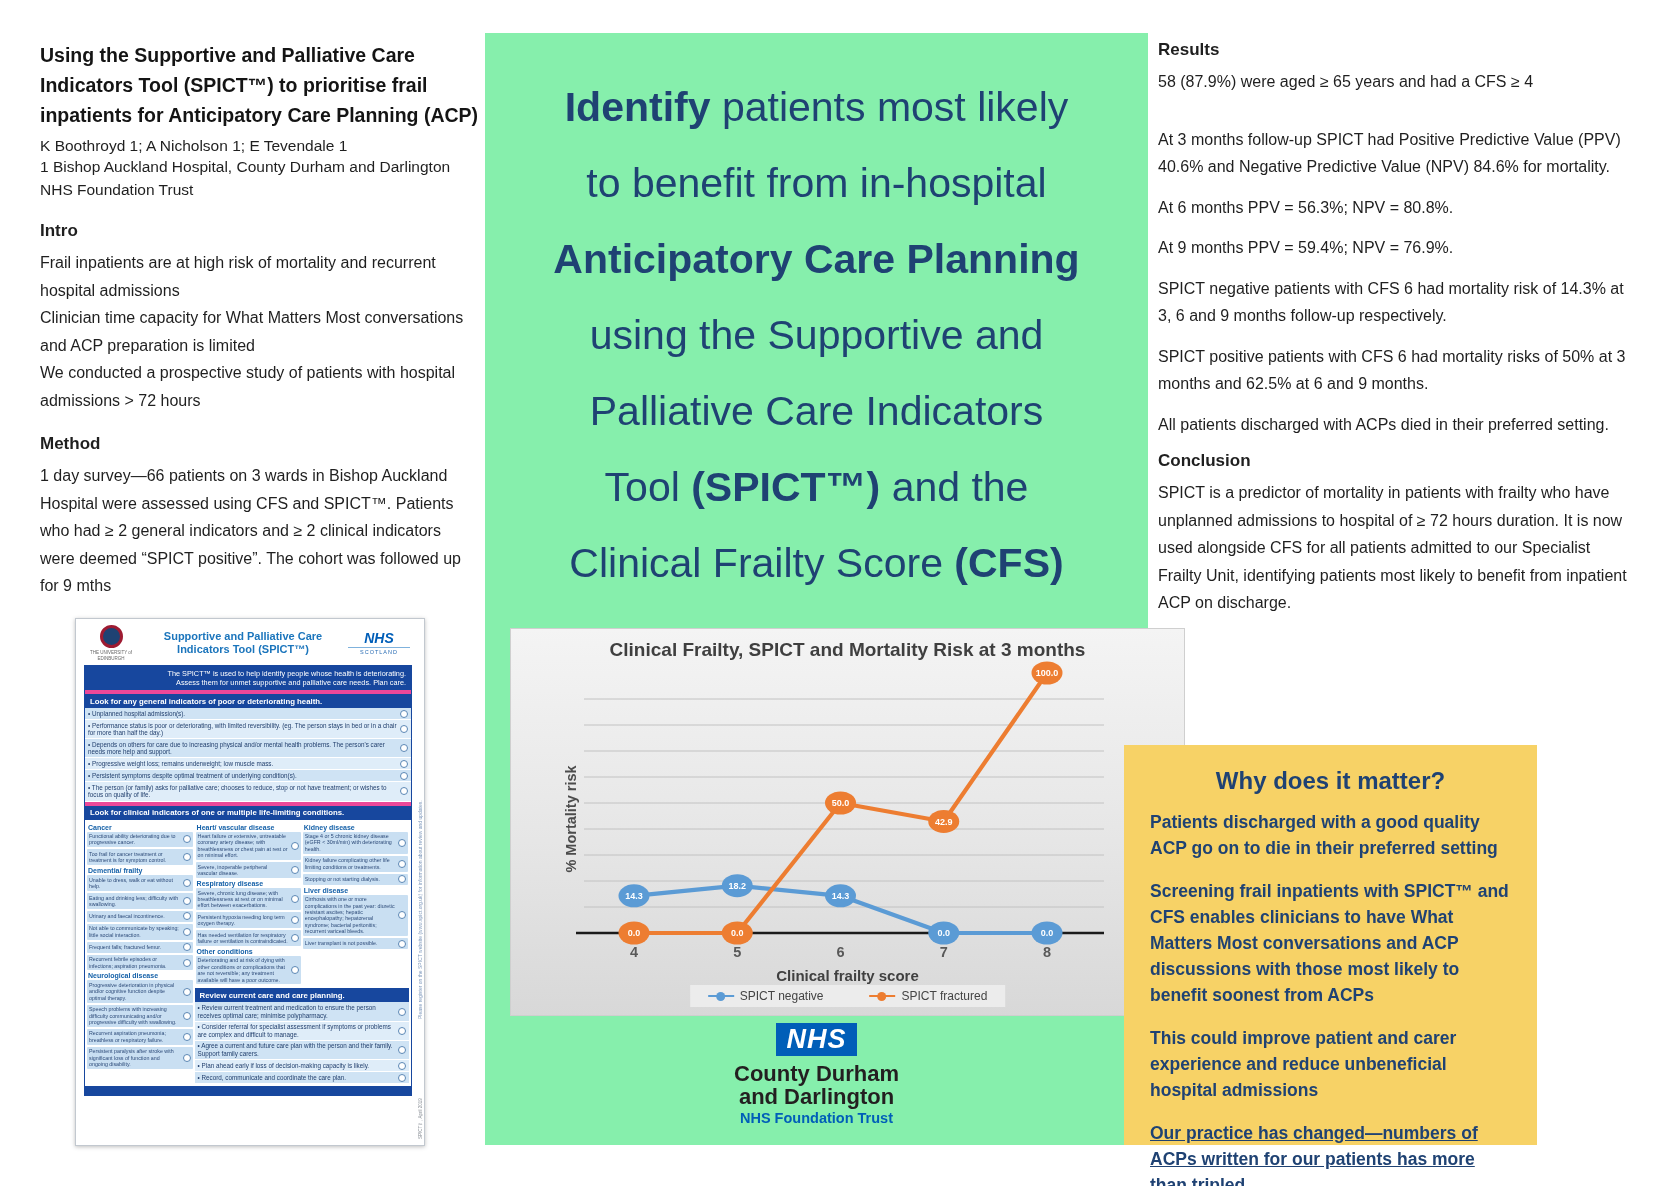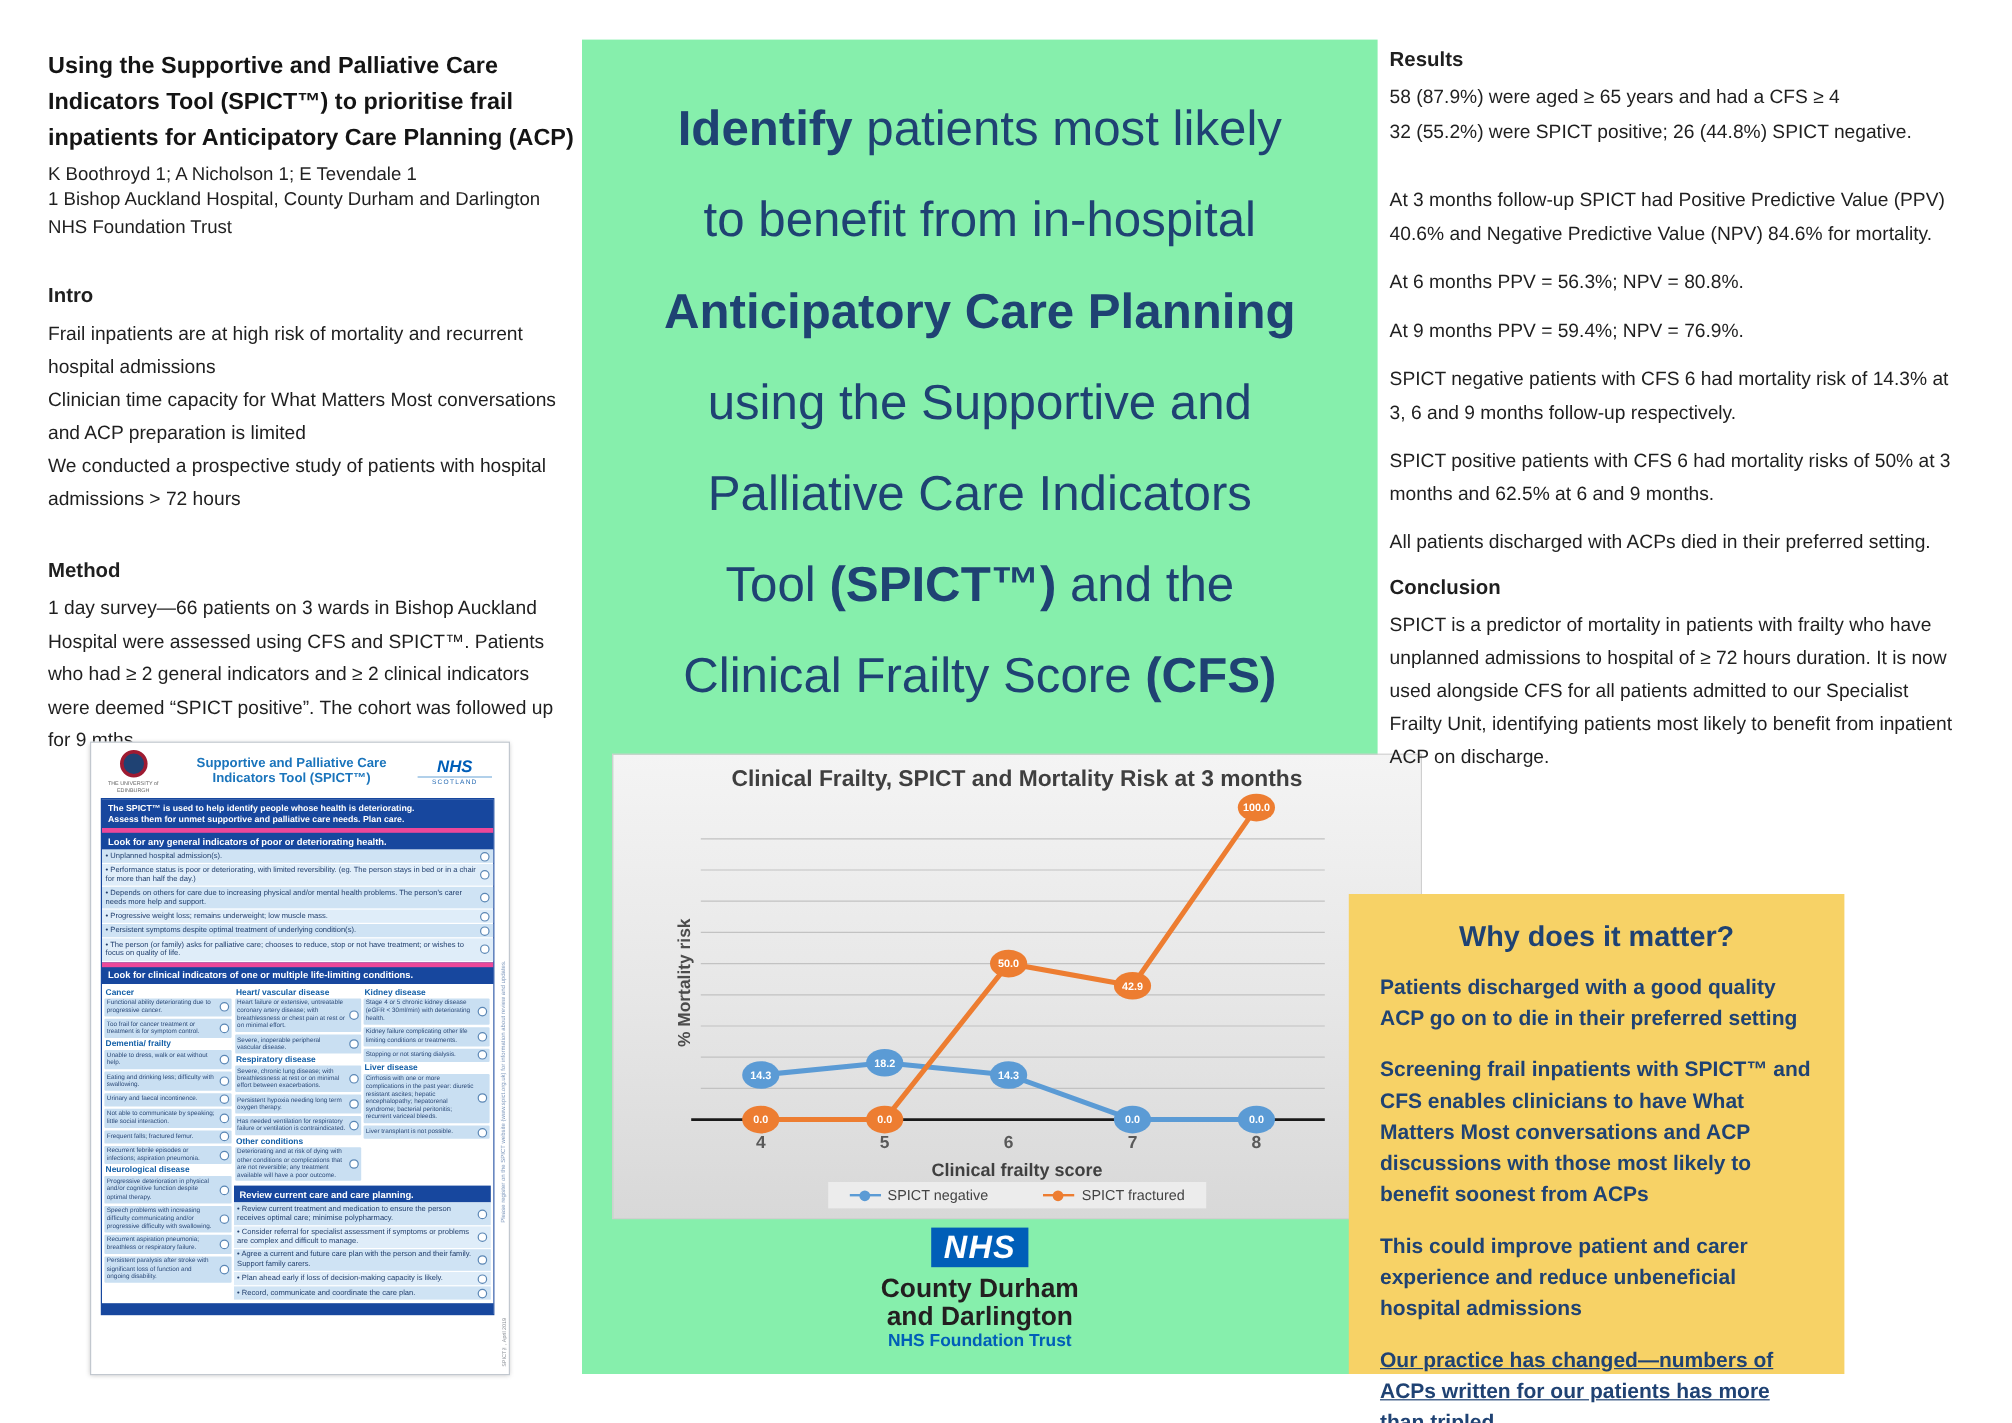--- a/index.html
+++ b/index.html
@@ -4,37 +4,37 @@
 <style>
   html,body{margin:0;padding:0;background:#fff;}
   body{font-family:"Liberation Sans",sans-serif;color:#1f1f1f;}
   .page{position:relative;width:1677px;height:1186px;background:#ffffff;overflow:hidden;}
 
   
   .col-left{position:absolute;left:40px;top:40px;width:424px;}
   .ltitle-line{font-weight:bold;font-size:19.5px;line-height:30px;white-space:nowrap;color:#141414;}
   .authors{font-size:15.5px;margin-top:7px;}
   .affil{font-size:15.5px;line-height:23px;}
-  .heading{font-weight:bold;font-size:17px;margin-top:36px;margin-bottom:8px;}
+  .heading{font-weight:bold;font-size:17px;margin-top:20px;margin-bottom:8px;}
   .body-p{font-size:16px;line-height:27.5px;margin:0;}
   .col-left .body-p{width:424px;}
 
   
   .spict-card{position:absolute;left:75px;top:618px;width:350px;height:528px;background:#fff;
     border:1px solid #c2c8cf;box-shadow:0 1px 4px rgba(0,0,0,.25);box-sizing:border-box;overflow:hidden;}
   .sp-head{display:flex;align-items:center;padding:6px 14px 4px 8px;}
   .sp-crest{width:54px;text-align:center;}
   .crest-circle{width:17px;height:17px;border-radius:50%;border:3px solid #9e1b32;background:#1f4273;margin:0 auto;}
   .crest-cap{font-size:4.5px;color:#666;line-height:5.5px;margin-top:2px;}
   .sp-title{flex:1;text-align:center;font-weight:bold;color:#1b75bc;font-size:11px;line-height:13px;padding:0 4px;}
   .sp-nhss{width:62px;text-align:center;}
   .nhss-nhs{font-weight:bold;font-style:italic;color:#005eb8;font-size:14px;line-height:14px;}
   .nhss-scot{font-size:5.5px;letter-spacing:1px;color:#2a6db4;border-top:1px solid #7fb2dd;margin-top:2px;padding-top:1px;}
   .sp-inner{margin:0 12px 6px 8px;border:1px solid #17479e;}
-  .sp-band{background:#17479e;color:#fff;font-weight:bold;font-size:7.3px;line-height:9px;padding:3px 5px;}
+  .sp-band{background:#17479e;color:#fff;font-weight:normal;font-size:7.3px;line-height:9px;padding:3px 5px;text-align:right;}
   .sp-bar{background:#17479e;color:#fff;font-weight:bold;font-size:7.8px;line-height:9px;padding:2.5px 5px;border-top:4px solid #ec4899;}
   .sp-row{display:flex;align-items:center;background:#cfe3f4;margin-bottom:1px;padding:1.5px 3px;}
   .sp-row.alt{background:#dfedf9;}
   .sp-rtxt{flex:1;font-size:6.3px;line-height:7.6px;color:#23406e;}
   .sp-circle{width:6px;height:6px;border:1px solid #5b87b5;border-radius:50%;background:#fff;flex:none;margin-left:3px;}
   .sp-cols{display:flex;padding:2px;background:#fff;}
   .sp-col1{width:33%;padding-right:2px;}
   .sp-colR{width:67%;}
   .sp-two{display:flex;}
   .sp-colx{width:50%;padding:0 1px;}
@@ -388,21 +388,20 @@
       <div class="nhs-box"><span>NHS</span></div>
       <div class="org1 first">County Durham</div>
       <div class="org1">and Darlington</div>
       <div class="org2">NHS Foundation Trust</div>
     </div>
   </div>
 
   <div class="col-right">
     <div class="heading">Results</div>
     <p class="body-p tight">58 (87.9%) were aged ≥ 65 years and had a CFS ≥ 4</p>
-    <p class="body-p tight">32 (55.2%) were SPICT positive; 26 (44.8%) SPICT negative.</p>
     <p class="body-p gap-top">At 3 months follow-up SPICT had Positive Predictive Value (PPV) 40.6% and Negative Predictive Value (NPV) 84.6% for mortality.</p>
     <p class="body-p">At 6 months PPV = 56.3%; NPV = 80.8%.</p>
     <p class="body-p">At 9 months PPV = 59.4%; NPV = 76.9%.</p>
     <p class="body-p">SPICT negative patients with CFS 6 had mortality risk of 14.3% at 3, 6 and 9 months follow-up respectively.</p>
     <p class="body-p">SPICT positive patients with CFS 6 had mortality risks of 50% at 3 months and 62.5% at 6 and 9 months.</p>
     <p class="body-p">All patients discharged with ACPs died in their preferred setting.</p>
     <div class="heading concl-head">Conclusion</div>
     <p class="body-p">SPICT is a predictor of mortality in patients with frailty who have unplanned admissions to hospital of ≥ 72 hours duration.  It is now used alongside CFS for all patients admitted to our Specialist Frailty Unit, identifying patients most likely to benefit from inpatient ACP on discharge.</p>
   </div>
 

